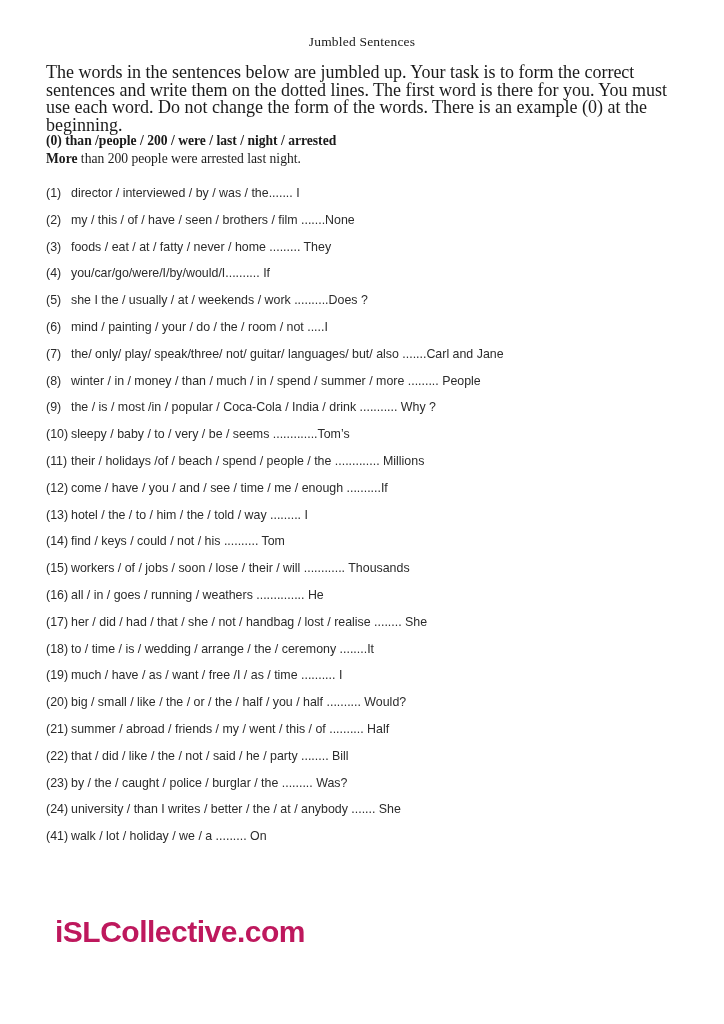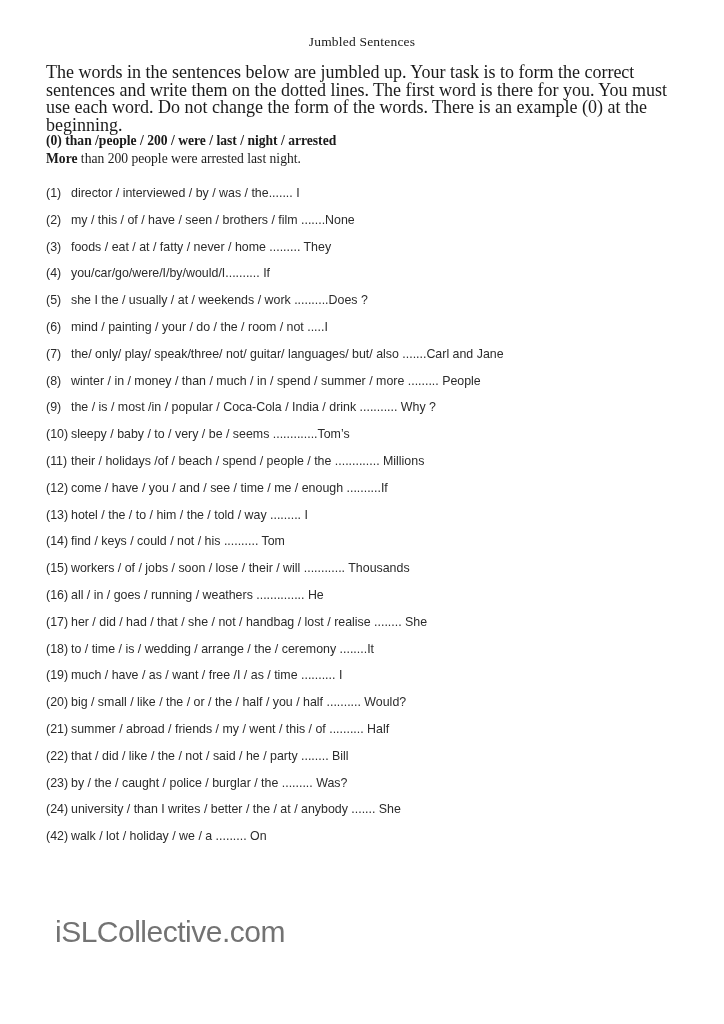--- a/index.html
+++ b/index.html
@@ -82,22 +82,22 @@
     font-family: "Liberation Sans", "DejaVu Sans", sans-serif;
     font-size: 12.4px;
     color: #2b2b2b;
   }
   .footer-logo {
     position: absolute;
     left: 55px;
     top: 915px;
     font-family: "Liberation Sans", "DejaVu Sans", sans-serif;
     font-size: 30px;
-    font-weight: normal;
-    color: #737373;
+    font-weight: bold;
+    color: #be185d;
     letter-spacing: -0.5px;
   }
 </style>
 </head>
 <body>
 
 <div class="page">
 
   <div class="title">Jumbled Sentences</div>
 
@@ -199,20 +199,20 @@
       </div>
       <div class="item">
         <span class="item-num">(23)</span>
         <span class="item-text">by / the / caught / police / burglar / the ......... Was?</span>
       </div>
       <div class="item">
         <span class="item-num">(24)</span>
         <span class="item-text">university / than I writes / better / the / at / anybody ....... She</span>
       </div>
       <div class="item">
-        <span class="item-num">(42)</span>
+        <span class="item-num">(41)</span>
         <span class="item-text">walk / lot / holiday / we / a ......... On</span>
       </div>
     </div>
 
   <div class="footer-logo">iSLCollective.com</div>
 
 </div>
 
 </body></html>

